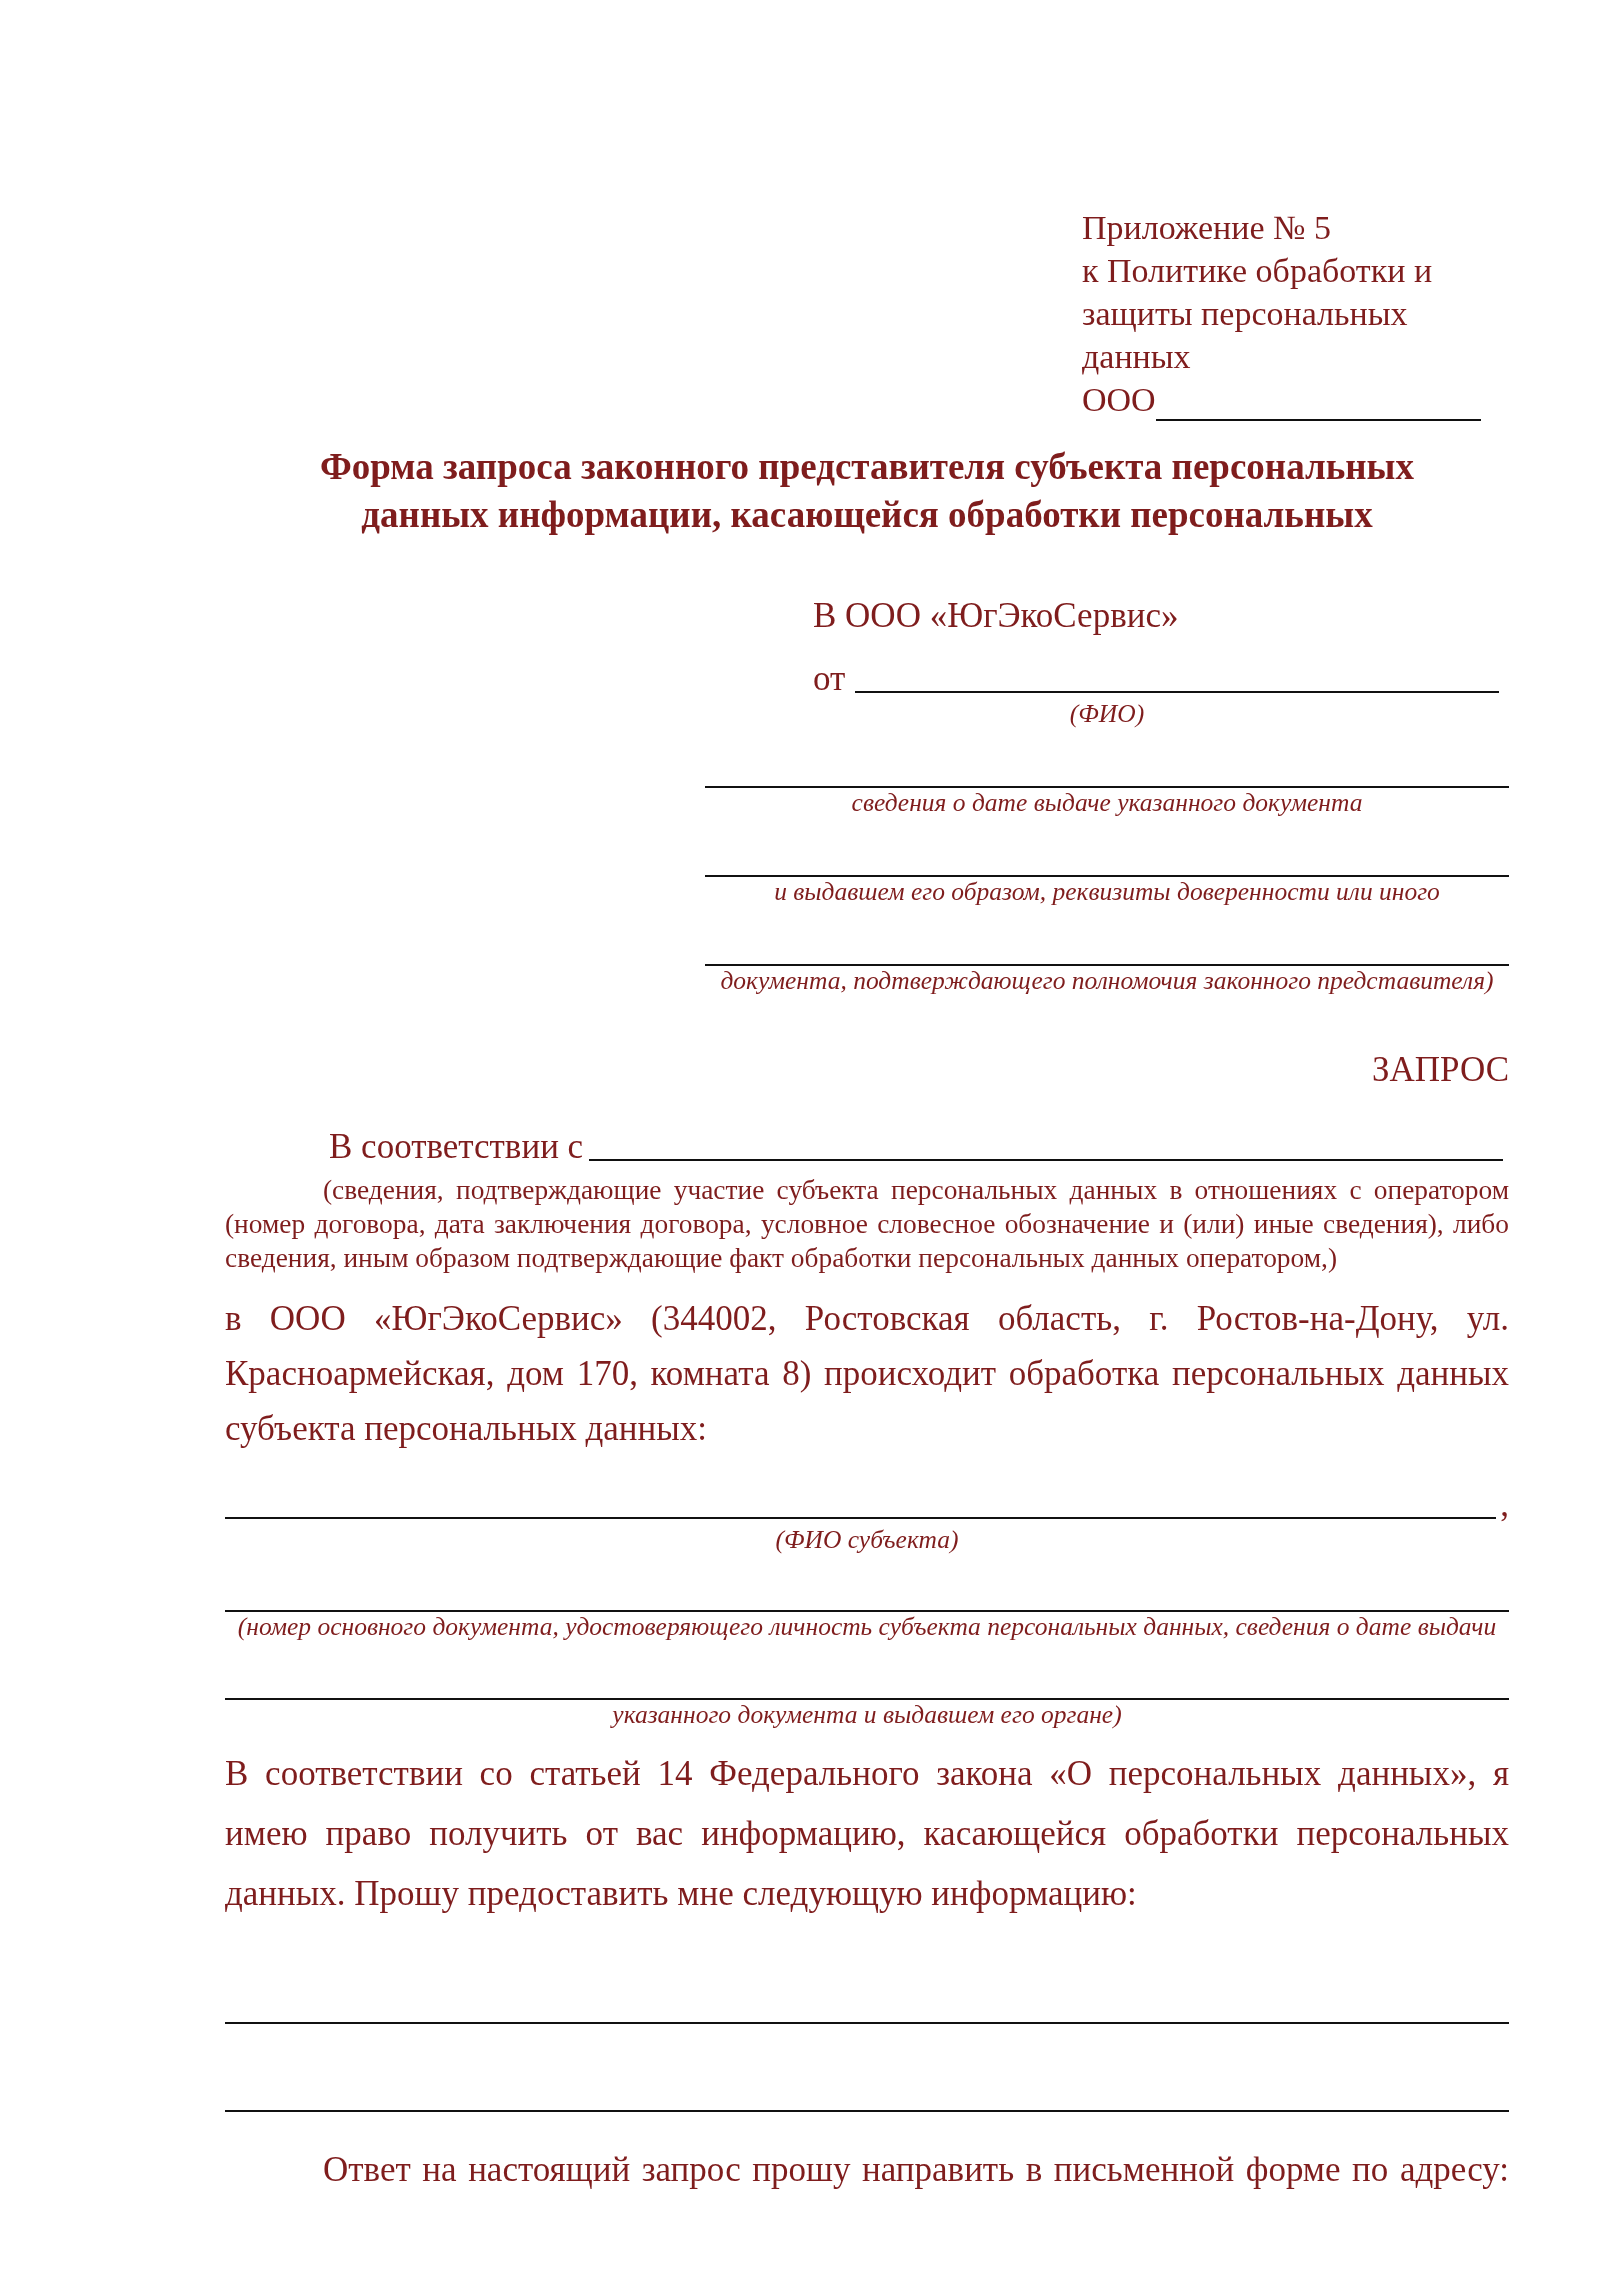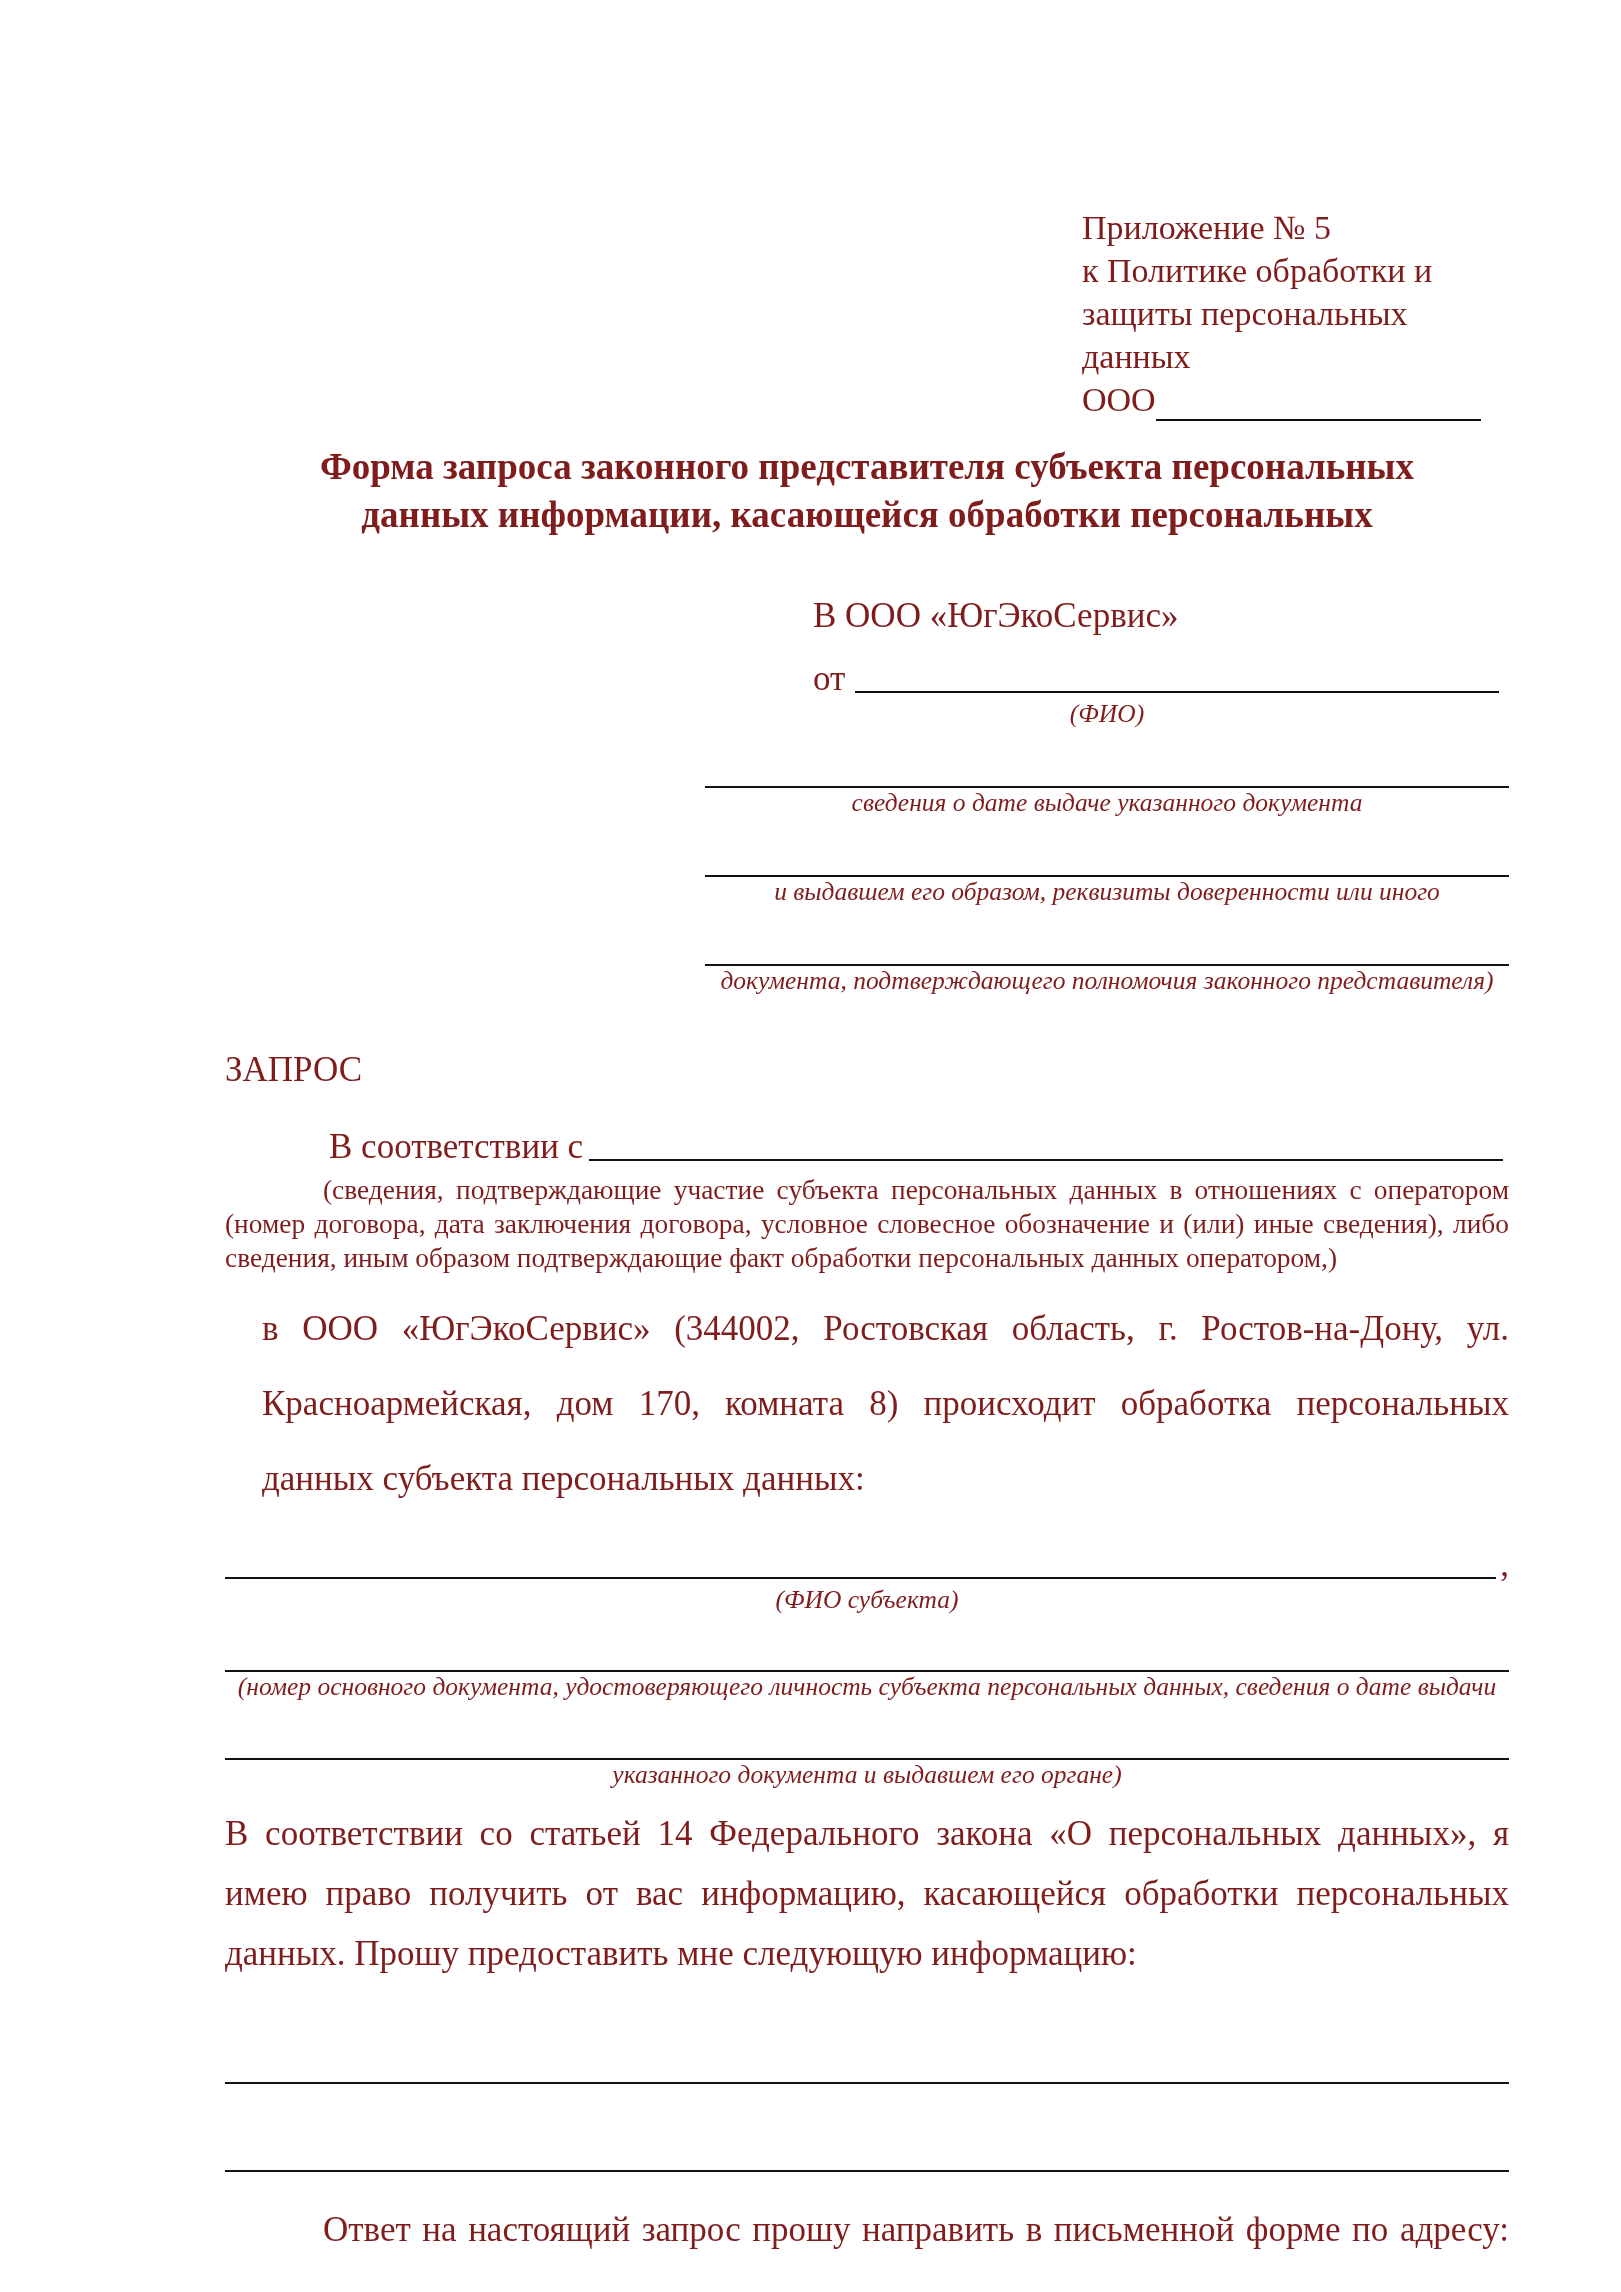--- a/index.html
+++ b/index.html
@@ -30,29 +30,29 @@
 
   
   .addr{margin-left:480px;width:804px;margin-top:57px;}
   .addr-to{padding-left:108px;}
   .addr-from{display:flex;align-items:flex-end;padding-left:108px;margin-top:23.5px;}
   .addr-from span{margin-right:9.8px;}
   .cap{font-size:25.5px;line-height:29px;text-align:center;font-style:italic;}
   .blank-row{margin-top:29px;}
   .blank-row .line{height:29px;}
 
-  .zapros{margin-top:55px;text-align:left;}
+  .zapros{margin-top:55px;text-align:right;}
 
   .accord{display:flex;align-items:flex-end;margin-top:37px;}
   .accord .indent{width:98px;flex:0 0 auto;}
   .accord span{margin-right:6px;white-space:nowrap;}
 
   .note{font-size:27.4px;line-height:34px;text-align:justify;text-indent:98px;margin-top:5.9px;}
 
-  .para{margin-top:15.7px;line-height:75px;text-align:justify;margin-left:37px;}
+  .para{margin-top:15.7px;line-height:55px;text-align:justify;}
 
   .subj-line{display:flex;align-items:flex-end;margin-top:29px;}
   .subj-line .comma{flex:0 0 auto;padding-left:3.9px;}
   .subj-blank{margin-top:25.5px;}
   .subj-blank .line{height:31px;}
 
   .rights{margin-top:15.7px;line-height:60px;text-align:justify;}
   .fb1{margin-top:65px;}
   .fb2{margin-top:53px;}
 

